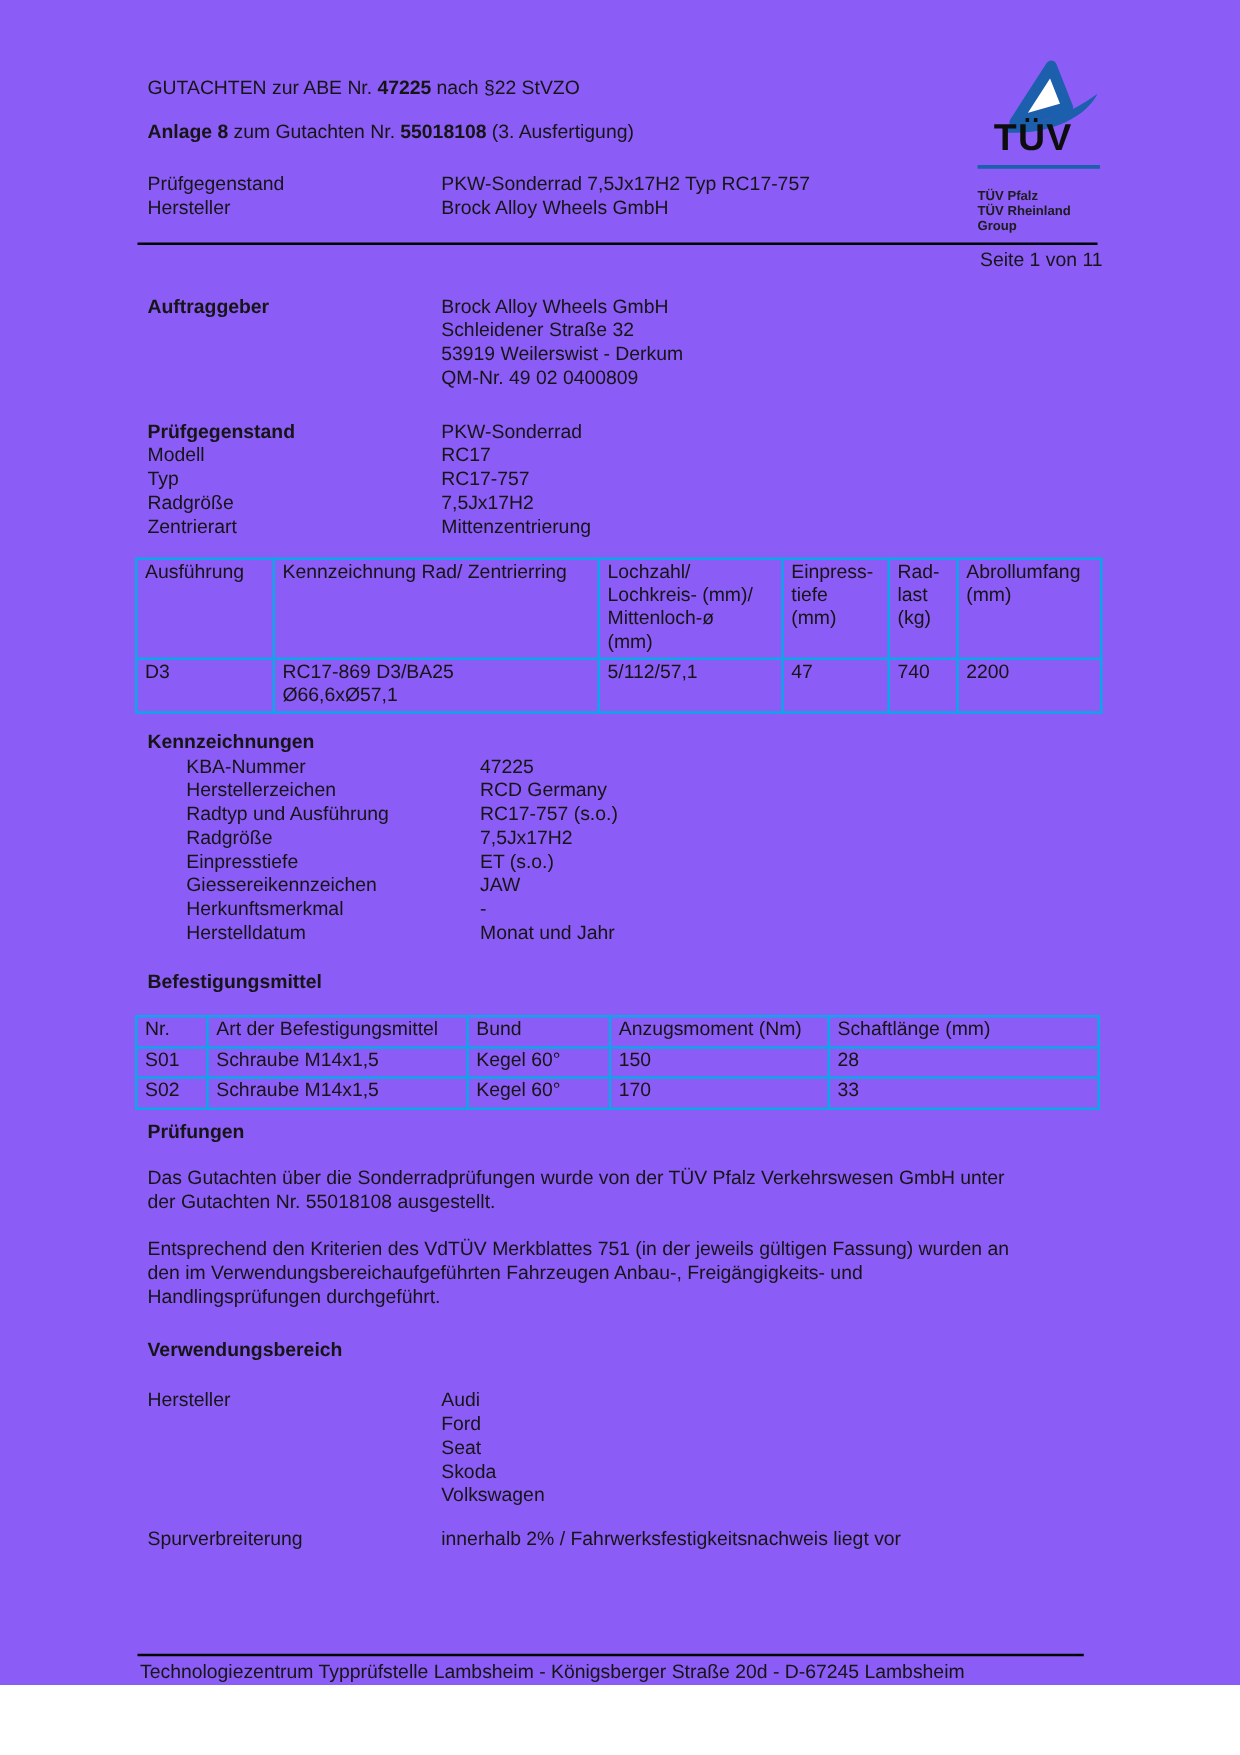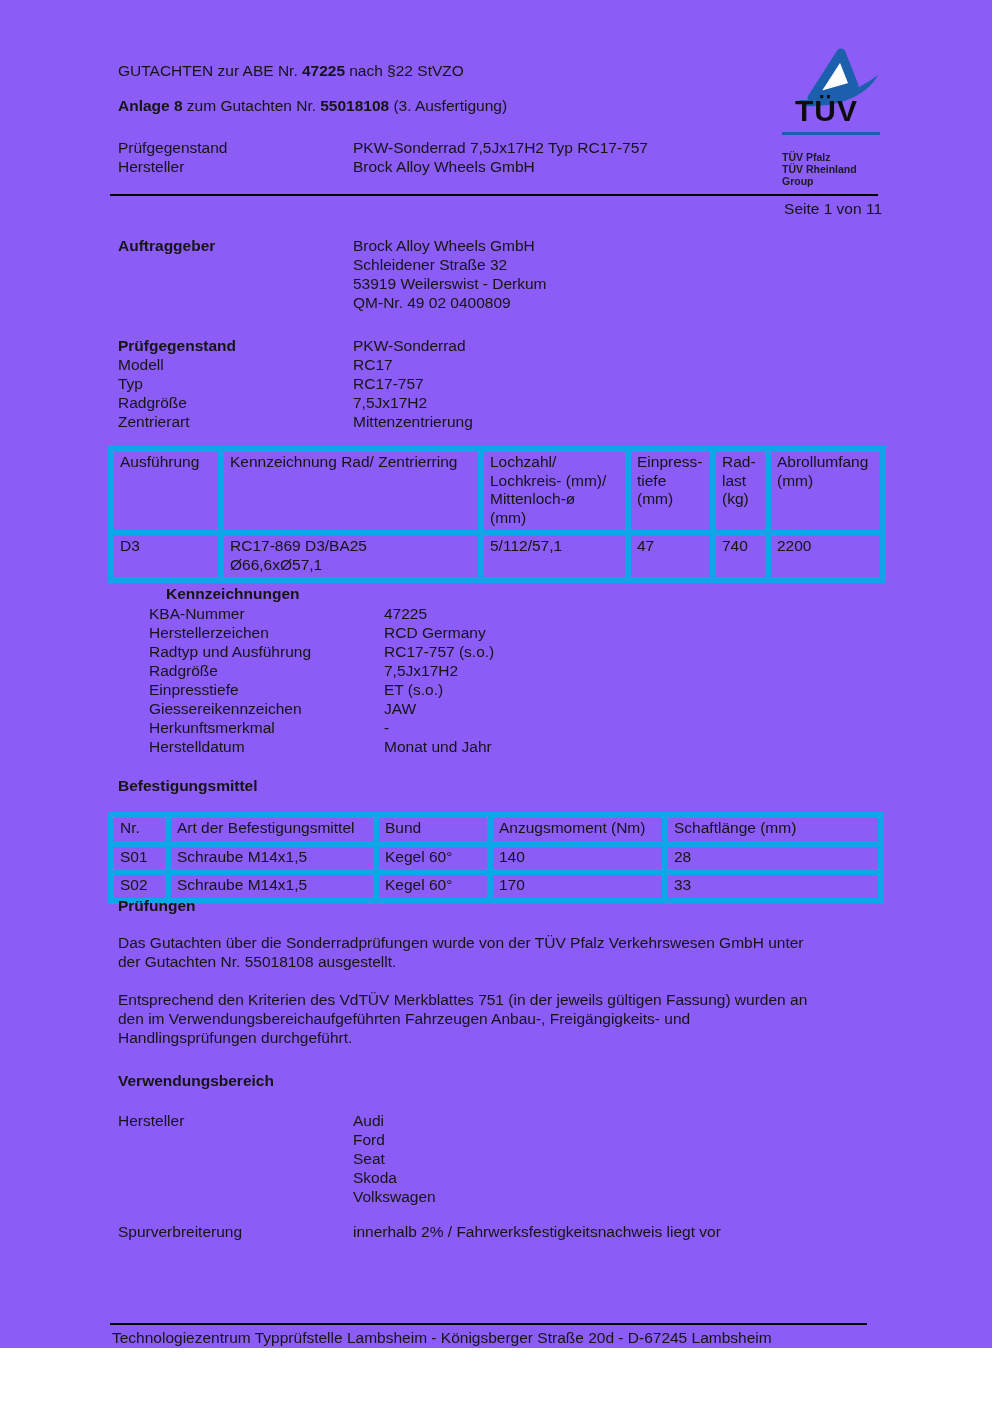--- a/index.html
+++ b/index.html
@@ -17,21 +17,21 @@
   .abs { position:absolute; }
   .b { font-weight:bold; }
   .gap { margin-right:4.2px; }
   .lv { display:flex; }
   .lv .lab { width:235px; flex:0 0 235px; }
   .rule { position:absolute; height:2px; background:#000; }
   .para { width:770px; white-space:pre-line; }
 
   table { border-collapse:collapse; table-layout:fixed; }
   td {
-    border:6px solid #0ea5e9;
+    border:2px solid #0ea5e9;
     vertical-align:top;
     text-align:left;
     font-weight:normal;
     padding:1px 6px 3px 6px;
     white-space:pre-line;
     line-height:18.5px;
     overflow:hidden;
   }
   .wheel-tbl td { min-height:20px; }
   .wheel-tbl .datarow td { height:43px; }
@@ -153,21 +153,21 @@
       <td>RC17-869 D3/BA25
 Ø66,6xØ57,1</td>
       <td>5/112/57,1</td>
       <td>47</td>
       <td>740</td>
       <td>2200</td>
     </tr>
   </tbody>
     </table>
 
-  <div class="abs b" style="left:118px; top:584px;margin-left:48px;">Kennzeichnungen</div>
+  <div class="abs b" style="left:118px; top:584px;">Kennzeichnungen</div>
   <div class="abs" style="left:118px; top:604px; width:660px;margin-left:31px;">
     <div class="lv">
       <span class="lab">KBA-Nummer</span>
       <span>47225</span>
     </div>
     <div class="lv">
       <span class="lab">Herstellerzeichen</span>
       <span>RCD Germany</span>
     </div>
     <div class="lv">
@@ -210,21 +210,21 @@
       <td>Nr.</td>
       <td>Art der Befestigungsmittel</td>
       <td>Bund</td>
       <td>Anzugsmoment (Nm)</td>
       <td>Schaftlänge (mm)</td>
     </tr>
     <tr>
       <td>S01</td>
       <td>Schraube M14x1,5</td>
       <td>Kegel 60°</td>
-      <td>140</td>
+      <td>150</td>
       <td>28</td>
     </tr>
     <tr>
       <td>S02</td>
       <td>Schraube M14x1,5</td>
       <td>Kegel 60°</td>
       <td>170</td>
       <td>33</td>
     </tr>
   </tbody>

